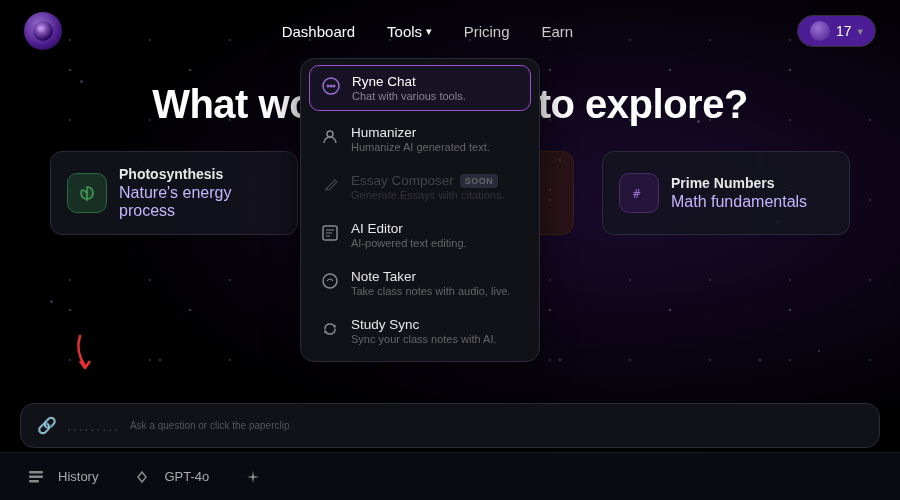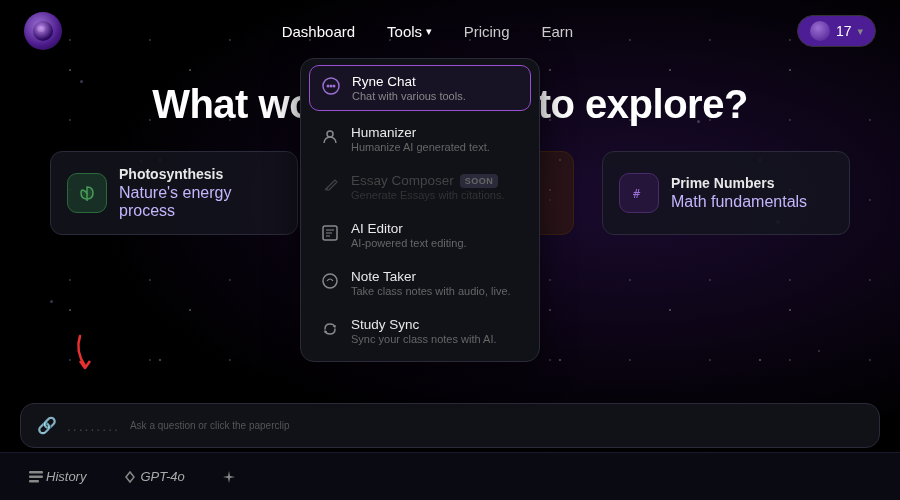--- a/index.html
+++ b/index.html
@@ -280,27 +280,26 @@
       display: flex;
       align-items: center;
       padding: 0 20px;
       gap: 20px;
       z-index: 50;
     }
 
     .bottom-btn {
       display: flex;
       align-items: center;
-      gap: 2px;
+      gap: 14px;
       color: #aaa;
       font-size: 13px;
       cursor: pointer;
       padding: 5px 8px;
       border-radius: 8px;
-      font-style: italic;
     }
 
     
     .arrow-pointer {
       position: absolute;
       bottom: 120px;
       left: 60px;
       z-index: 60;
     }
     .arrow-pointer svg {

